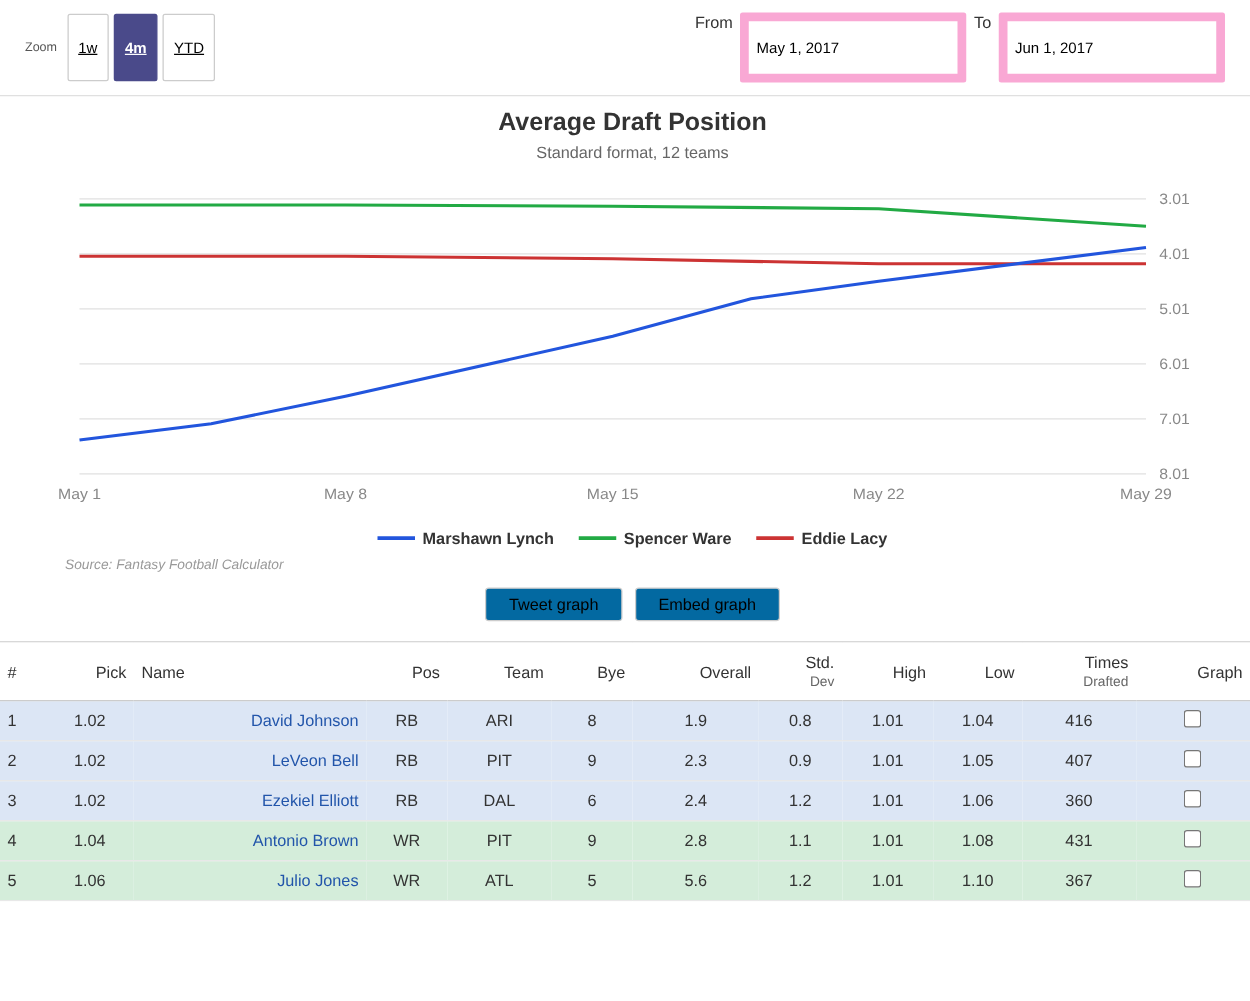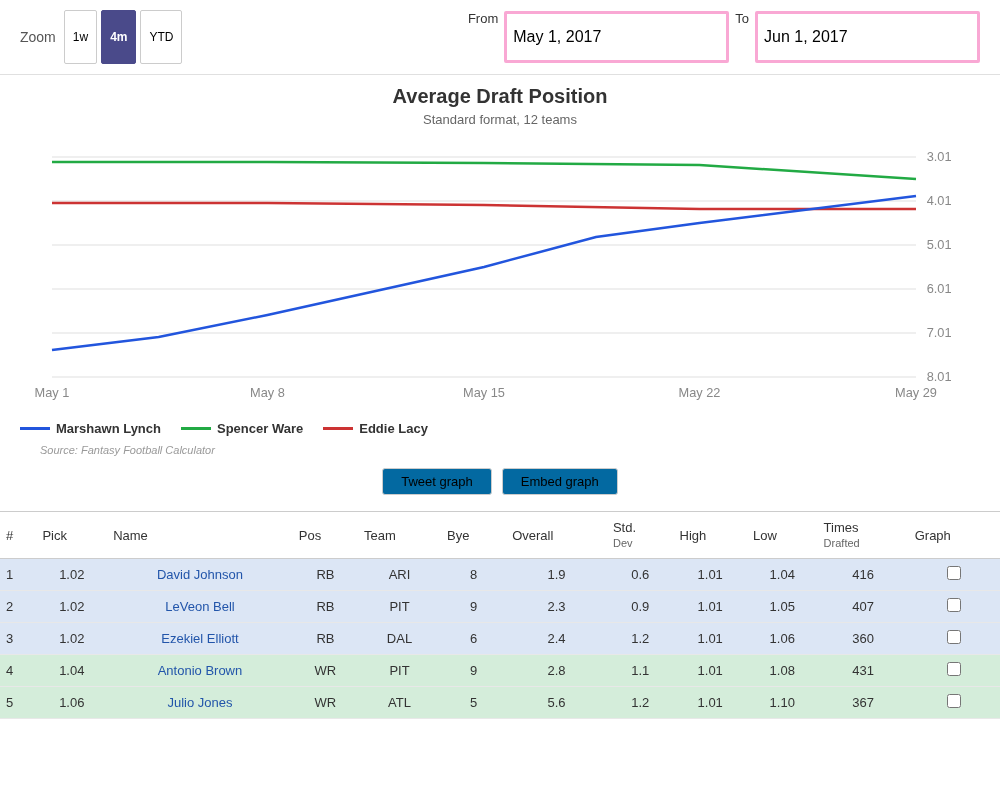--- a/index.html
+++ b/index.html
@@ -4,51 +4,52 @@
   <style>
     * { box-sizing: border-box; margin: 0; padding: 0; }
     body { font-family: Arial, Helvetica, sans-serif; font-size: 13px; background: #fff; color: #333; width: 1000px; }
 
     .top-controls {
       display: flex;
       align-items: center;
       padding: 10px 20px;
       border-bottom: 1px solid #e0e0e0;
     }
-    .zoom-label { font-size: 14px; color: #555; margin-right: 8px; }
+    .zoom-label { font-size: 10px; color: #555; margin-right: 8px; }
     .zoom-btn {
       padding: 19px 8px;
       border: 1px solid #ccc;
       background: #fff;
       cursor: pointer;
       font-size: 12px;
       margin-right: 4px;
       border-radius: 2px;
+      text-decoration: underline;
     }
     .zoom-btn.active {
       background: #4a4a8a;
       color: #fff;
       border-color: #4a4a8a;
       font-weight: bold;
     }
     .date-controls {
       margin-left: auto;
       display: flex;
       gap: 6px;
       font-size: 13px;
     }
     .date-input {
-      border: 3px solid #f9a8d4;
+      border: 7px solid #f9a8d4;
       padding: 14px 6px;
-      font-size: 16px;
+      font-size: 12px;
       border-radius: 2px;
     }
 
     .chart-area {
-      padding: 10px 20px 0 20px;
+      padding: 10px 20px 0 32px;
     }
     .chart-title {
       text-align: center;
       font-size: 20px;
       font-weight: bold;
       color: #333;
       margin-bottom: 4px;
     }
     .chart-subtitle {
       text-align: center;
@@ -64,20 +65,21 @@
       margin-bottom: 4px;
     }
 
     svg.chart-svg {
       width: 100%;
       height: 100%;
     }
 
     .legend {
       display: flex;
+      justify-content: center;
       gap: 20px;
       margin-bottom: 8px;
       font-size: 13px;
     }
     .legend-item {
       display: flex;
       align-items: center;
       gap: 6px;
       font-weight: bold;
     }
@@ -117,33 +119,33 @@
     table {
       width: 100%;
       border-collapse: collapse;
       font-size: 13px;
     }
     thead tr {
       background: #fff;
     }
     th {
       padding: 8px 6px;
-      text-align: left;
+      text-align: right;
       font-weight: normal;
       color: #333;
       border-bottom: 1px solid #ccc;
     }
     th.left { text-align: left; }
     td {
       padding: 7px 6px;
       text-align: center;
       border-bottom: 1px solid #e8e8e8;
     }
     td.left { text-align: left; }
-    td.name-cell { text-align: center; color: #2255aa; }
+    td.name-cell { text-align: right; color: #2255aa; }
 
     tr.row-blue { background: #dce6f5; }
     tr.row-green { background: #d4edda; }
 
     .graph-checkbox {
       width: 14px;
       height: 14px;
       cursor: pointer;
       accent-color: #4a4a8a;
     }
@@ -254,21 +256,21 @@
     </thead>
     <tbody id="table-body">
     <tr class="row-blue">
     <td class="left">1</td>
     <td>1.02</td>
     <td class="name-cell" style="cursor:pointer">David Johnson</td>
     <td>RB</td>
     <td>ARI</td>
     <td>8</td>
     <td>1.9</td>
-    <td>0.6</td>
+    <td>0.8</td>
     <td>1.01</td>
     <td>1.04</td>
     <td>416</td>
     <td><input type="checkbox" class="graph-checkbox" style=""></td>
   </tr>
         <tr class="row-blue">
     <td class="left">2</td>
     <td>1.02</td>
     <td class="name-cell" style="cursor:pointer">LeVeon Bell</td>
     <td>RB</td>

